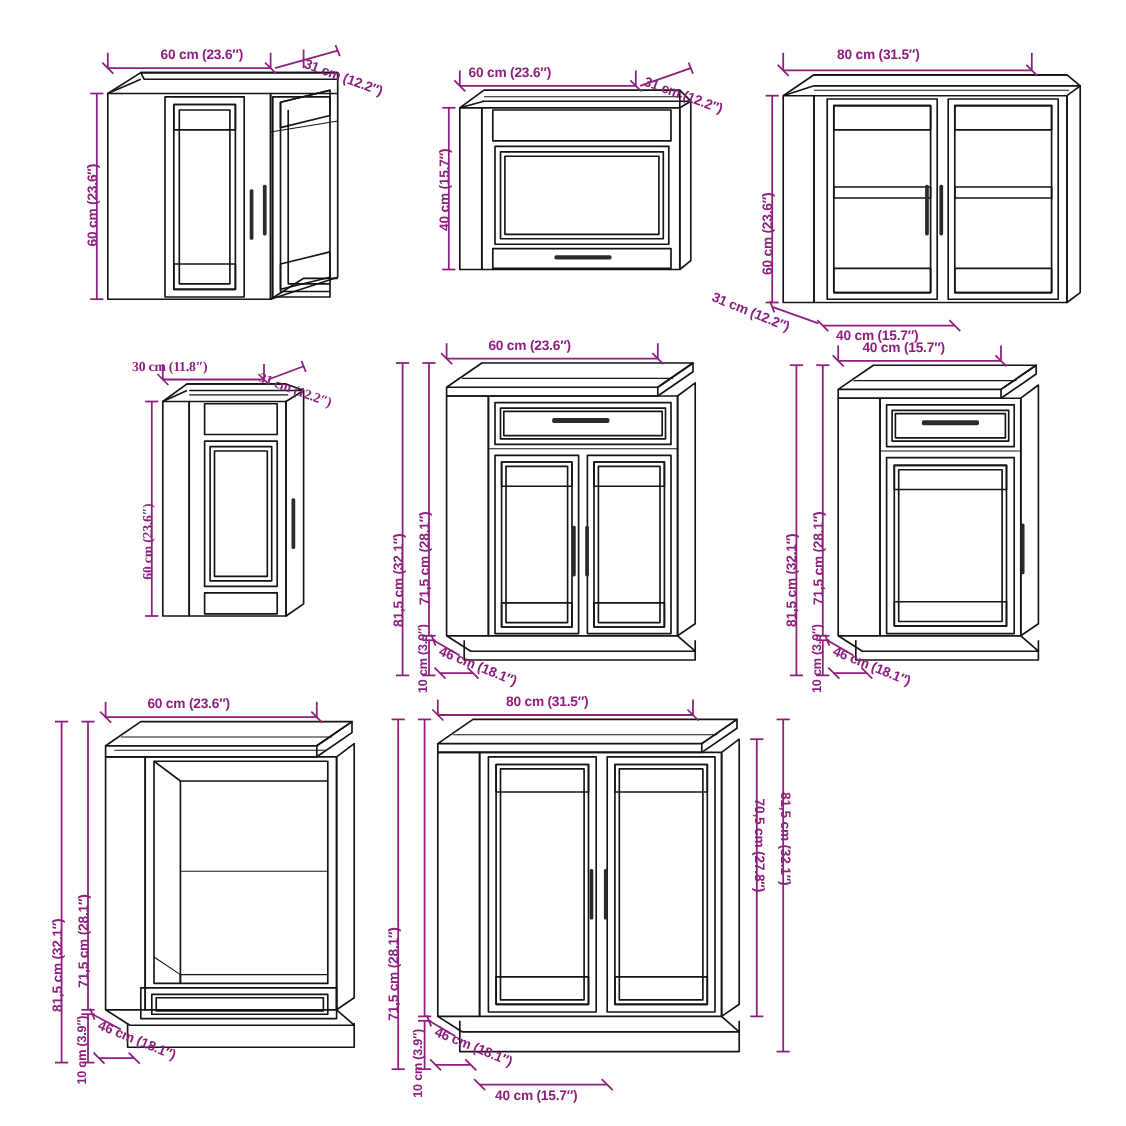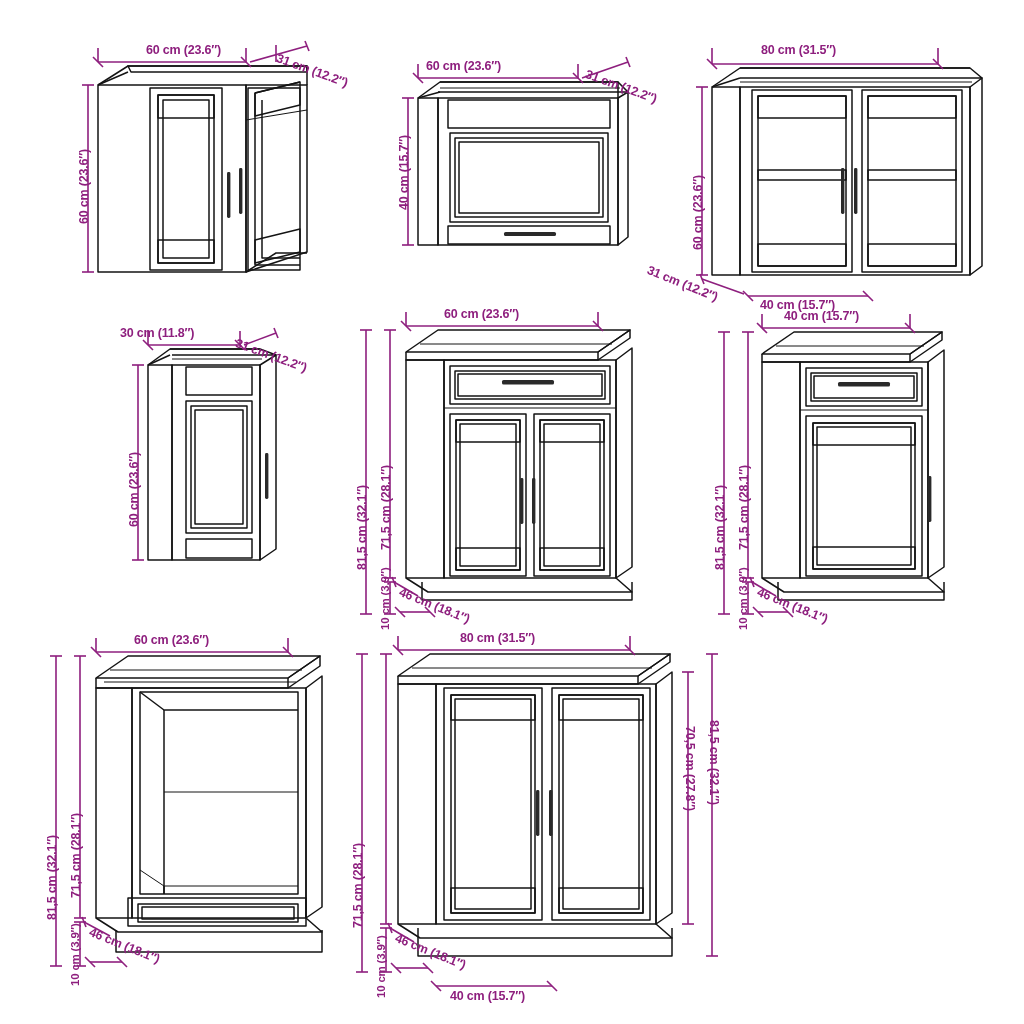--- a/index.html
+++ b/index.html
@@ -158,21 +158,21 @@
       <path d="M103 291 L113 301"></path>
           <path d="M223 291 L233 301"></path>
     </g>
   </svg>
   <span class="dim" style="left:121px;top:44px;">80 cm (31.5″)</span>
   <span class="dim rot-l" style="left:52px;top:250px;">60 cm (23.6″)</span>
   <span class="dim rot-tilt2" style="left:10px;top:264px;">31 cm (12.2″)</span>
   <span class="dim" style="left:120px;top:299px;">40 cm (15.7″)</span>
 </div>
 
-<div class="unit" style="left:80px;top:305px;width:300px;height:300px;">
+<div class="unit" style="left:80px;top:305px;width:300px;height:300px;font-family:Liberation Serif, serif;">
   <svg width="300" height="300" viewBox="0 0 300 300">
     <g fill="none" stroke="#141414" stroke-width="1.5" stroke-linejoin="round">
       <path d="M68 60 L68 255 L92 255 L92 60 Z"></path>
       <path d="M68 60 L90 44 L180 44"></path>
       <path d="M92 60 L92 255 L180 255 L180 60 Z"></path>
       <path d="M180 60 L180 255 L196 244 L196 50 Z"></path>
       <path d="M90 44 L180 44 L196 50 L92 50"></path>
       <path d="M68 60 L90 50"></path>
       <path d="M92 54 L182 54" stroke-width="1"></path>
       <path d="M106 62 L106 90 L172 90 L172 62 Z"></path>

